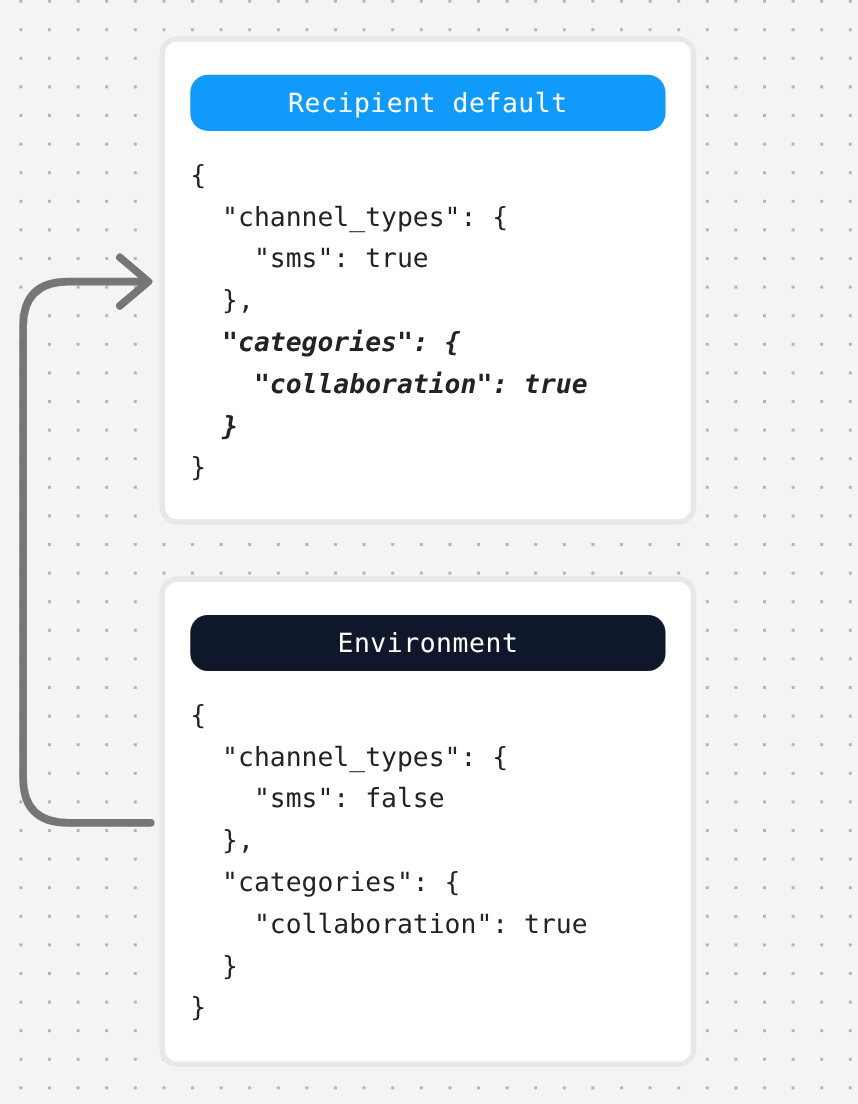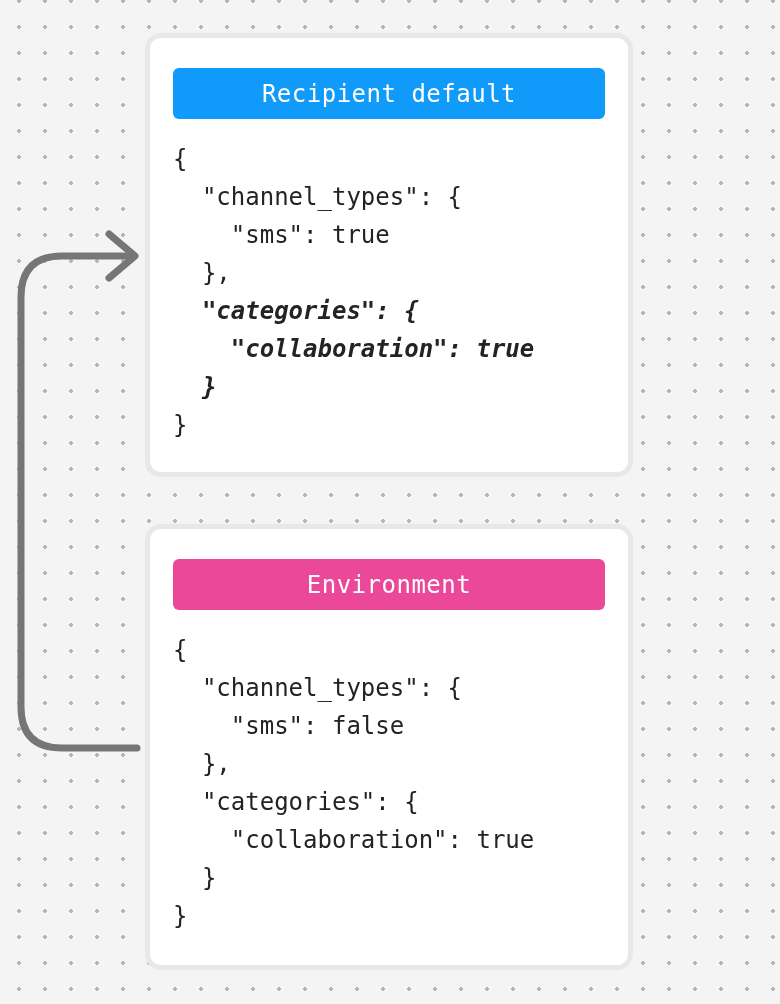--- a/index.html
+++ b/index.html
@@ -23,21 +23,21 @@
     background: #ffffff;
     border: 5px solid #e8e8e9;
     border-radius: 16px;
     padding: 30px 23px 24px 23px;
   }
   .card.top    { top: 33px;  height: 444px; }
   .card.bottom { top: 524px; height: 446px; }
 
   .card-badge {
     height: 51px;
-    border-radius: 6px;
+    border-radius: 16px;
     display: flex;
     align-items: center;
     justify-content: center;
     color: #ffffff;
     font-size: 24px;
     letter-spacing: 0.5px;
     margin-bottom: 21px;
     user-select: none;
   }
 
@@ -71,15 +71,15 @@
     <path d="M 109 234 L 135 256 L 109 278"></path>
   </g>
 </svg>
 
 <div class="card top">
   <div class="card-badge" style="background: rgb(16, 154, 249);">Recipient default</div>
   <pre class="json-code"><span class="line">{</span><span class="line">  "channel_types": {</span><span class="line">    "sms": true</span><span class="line">  },</span><span class="line em">  "categories": {</span><span class="line em">    "collaboration": true</span><span class="line em">  }</span><span class="line">}</span></pre>
 </div>
 
 <div class="card bottom">
-  <div class="card-badge" style="background: #ec4899; text-align: center;">Environment</div>
+  <div class="card-badge" style="background: #0f172a; text-align: center;">Environment</div>
   <pre class="json-code"><span class="line">{</span><span class="line">  "channel_types": {</span><span class="line">    "sms": false</span><span class="line">  },</span><span class="line">  "categories": {</span><span class="line">    "collaboration": true</span><span class="line">  }</span><span class="line">}</span></pre>
 </div>
 
 </body></html>

